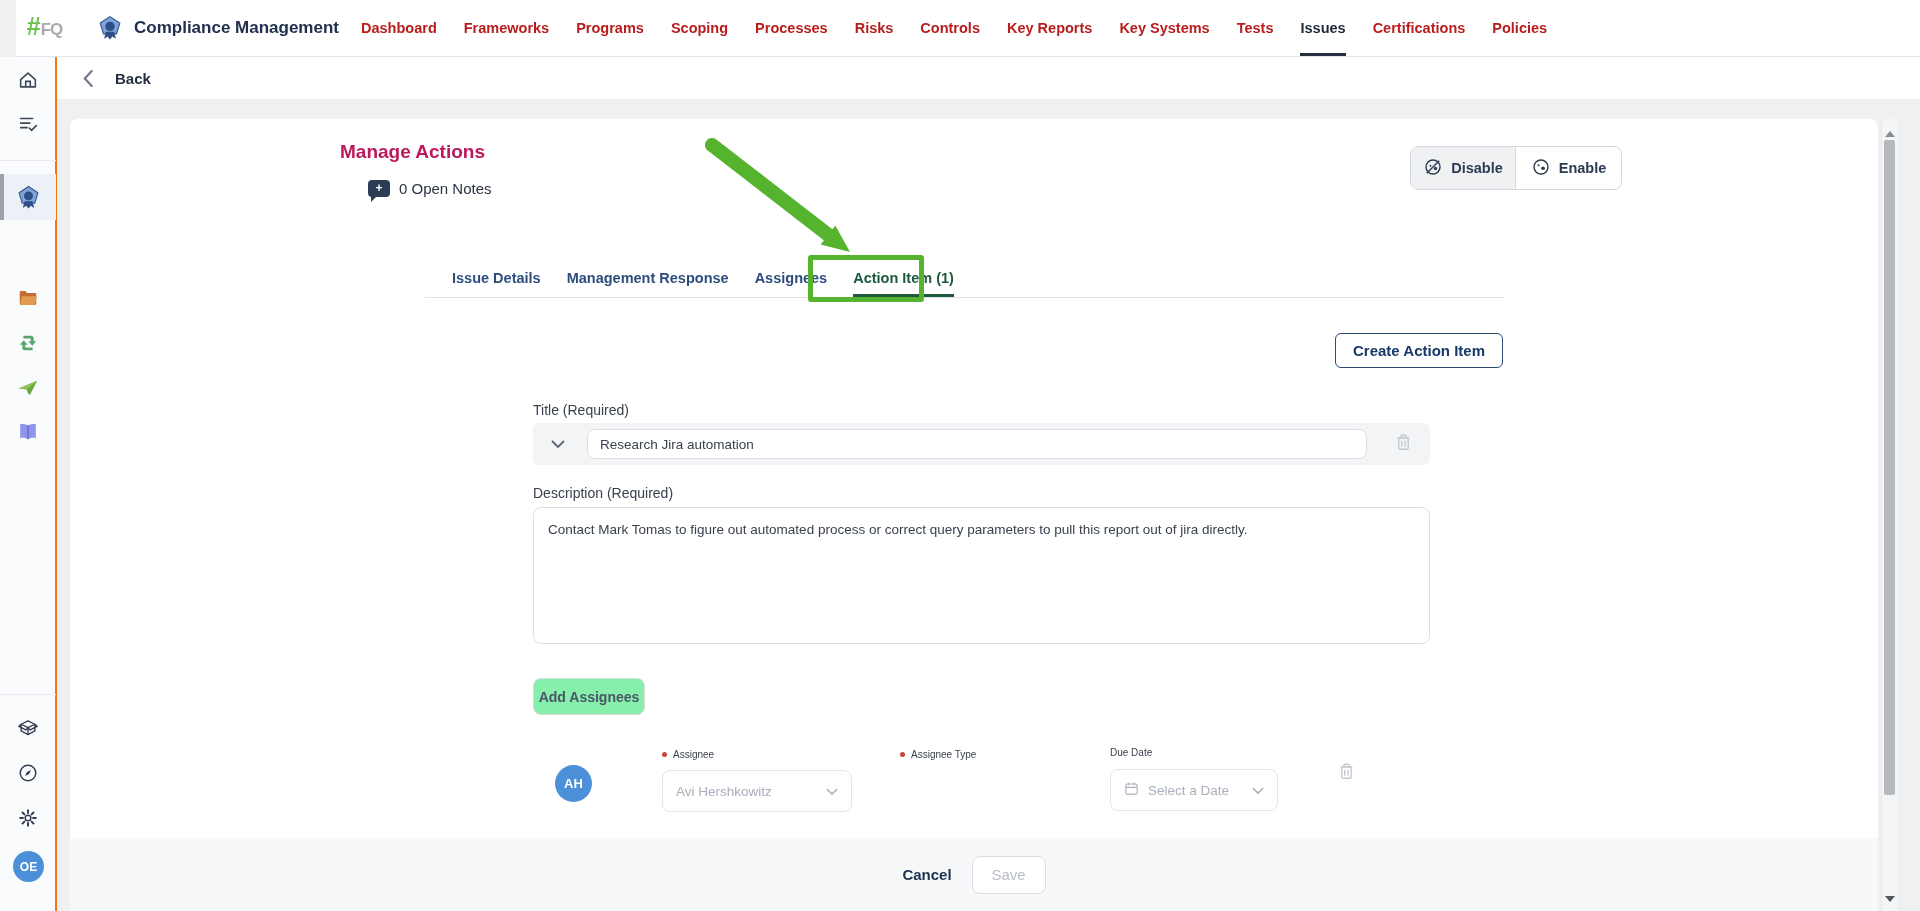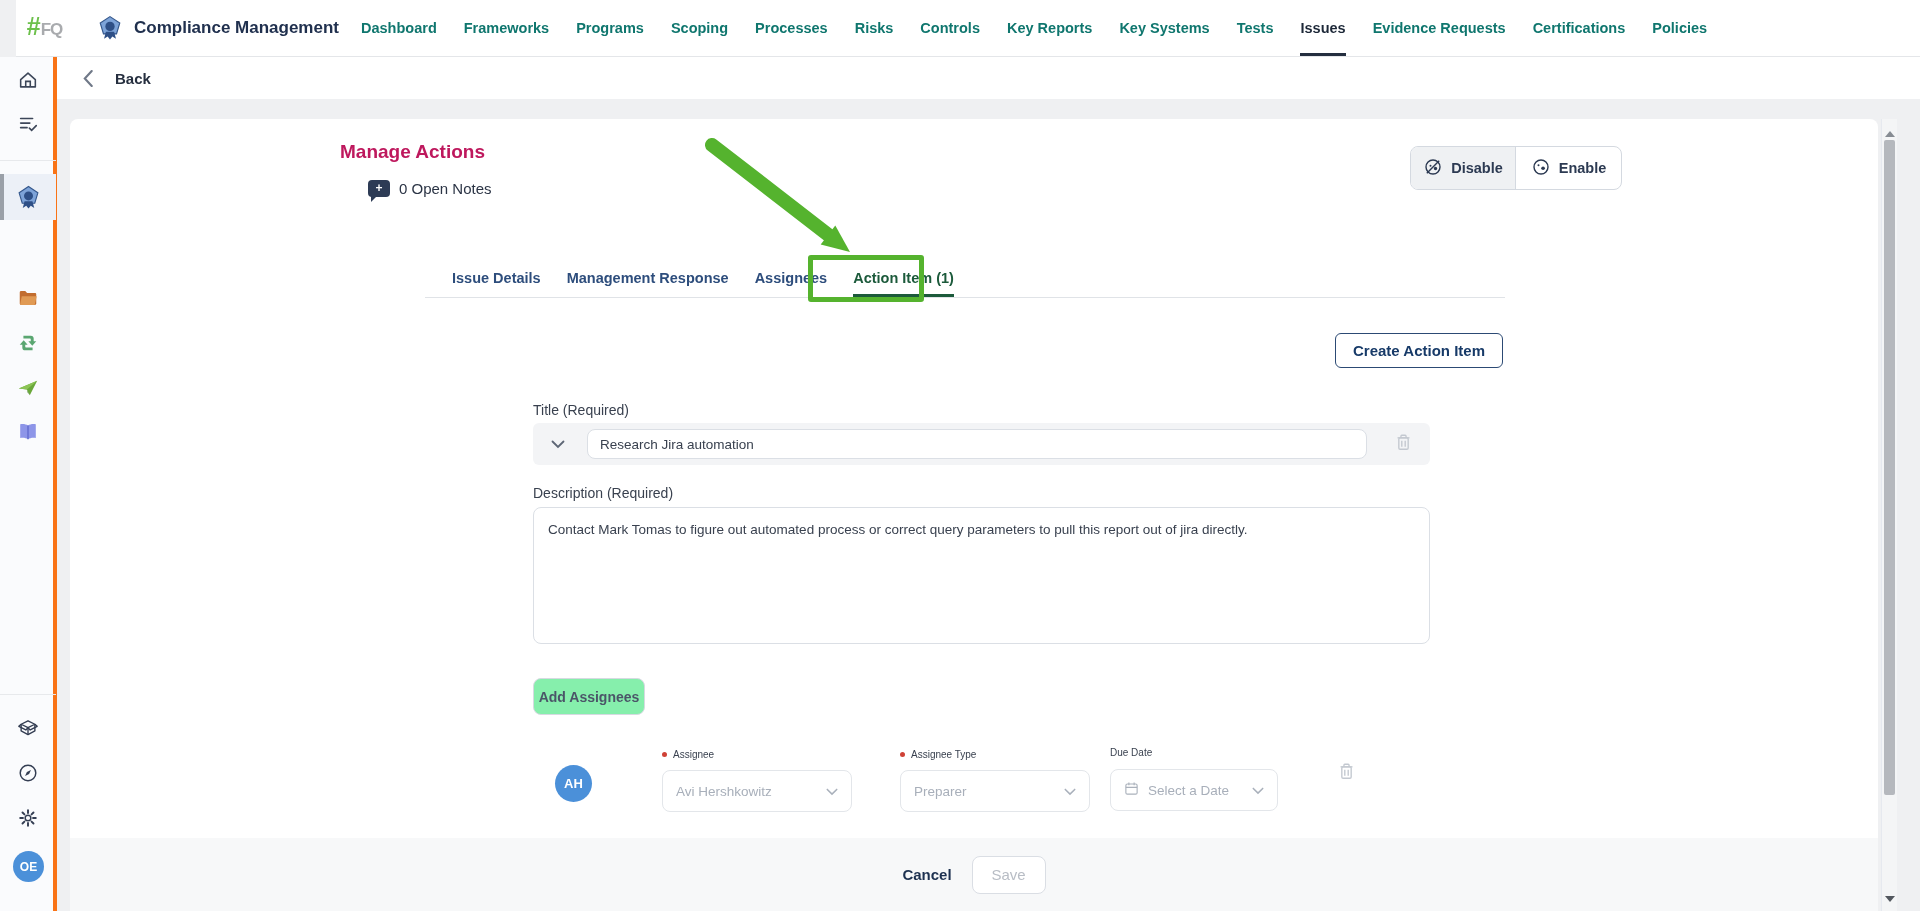--- a/index.html
+++ b/index.html
@@ -7,26 +7,26 @@
   body { position:relative; overflow:hidden; background:#eff0f2; font-family:"Liberation Sans", sans-serif; color:#25324e; }
 
   
   .topnav { position:absolute; top:0; left:0; width:1920px; height:57px; background:#fff; border-bottom:1px solid #e4e6e9; display:flex; align-items:center; z-index:30;margin-left:16px; }
   .logo { width:57px; text-align:center; font-weight:800; line-height:57px; white-space:nowrap; }
   .logo .hash { color:#6cc04b; font-size:25px; }
   .logo .fq { color:#a9abae; font-size:17px; letter-spacing:-1px; }
   .app-icon { margin-left:24px; display:flex; align-items:center; }
   .app-title { margin-left:11px; font-size:17px; font-weight:700; color:#20304e; }
   .topnav-items { margin-left:22px; display:flex; gap:27px; height:100%; align-items:center; }
-  .nav-item { position:relative; display:flex; align-items:center; height:100%; font-size:14.5px; font-weight:600; color:#0f766e; cursor:pointer; white-space:nowrap; }
+  .nav-item { position:relative; display:flex; align-items:center; height:100%; font-size:14.5px; font-weight:600; color:#b91c1c; cursor:pointer; white-space:nowrap; }
   .nav-item.active { font-weight:800; color:#1d2838; }
   .nav-item.active::after { content:''; position:absolute; left:0; right:0; bottom:0; height:3px; background:#242e3f; }
 
   
-  .sidebar { position:absolute; top:57px; left:0; width:57px; bottom:0; background:#fafbfd; border-right:4px solid #f97316; z-index:25; }
+  .sidebar { position:absolute; top:57px; left:0; width:57px; bottom:0; background:#fafbfd; border-right:2px solid #f97316; z-index:25; }
   .side-icon { position:absolute; left:0; width:56px; height:44px; display:flex; align-items:center; justify-content:center; cursor:pointer; }
   .side-divider { position:absolute; left:0; width:56px; height:1px; background:#e7e9ec; }
   .side-active { position:absolute; left:0; width:56px; height:46px; background:#ecEEf6; background:#ecf0f7; }
   .side-active-bar { position:absolute; left:0; top:0; width:4px; height:46px; background:#9aa0a8; }
   .side-avatar { position:absolute; left:13px; width:31px; height:31px; border-radius:50%; background:#4b90d9; color:#fff; font-size:12px; font-weight:700; display:flex; align-items:center; justify-content:center; cursor:pointer; }
 
   
   .backbar { position:absolute; top:57px; left:57px; right:0; height:42px; background:#fff; display:flex; align-items:center; z-index:10; }
   .back-chev { margin-left:26px; display:flex; align-items:center; cursor:pointer; }
   .back-label { margin-left:22px; font-size:15px; font-weight:700; color:#262f3f; cursor:pointer; }
@@ -98,21 +98,20 @@
     <span class="nav-item">Frameworks</span>
     <span class="nav-item">Programs</span>
     <span class="nav-item">Scoping</span>
     <span class="nav-item">Processes</span>
     <span class="nav-item">Risks</span>
     <span class="nav-item">Controls</span>
     <span class="nav-item">Key Reports</span>
     <span class="nav-item">Key Systems</span>
     <span class="nav-item">Tests</span>
     <span class="nav-item active">Issues</span>
-    <span class="nav-item">Evidence Requests</span>
     <span class="nav-item">Certifications</span>
     <span class="nav-item">Policies</span>
   </div>
 </div>
 
 <div class="sidebar">
   <div class="side-icon" style="top:3px;">
     <span><svg width="22" height="22" viewBox="0 0 24 24">
           <path d="M4 11.5 L12 4.5 L20 11.5 V19.5 H4 Z" fill="none" stroke="#3c4659" stroke-width="1.7" stroke-linejoin="round"></path>
           <path d="M9.5 19.5 V13.5 H14.5 V19.5" fill="none" stroke="#3c4659" stroke-width="1.7"></path>
@@ -274,26 +273,20 @@
     <span class="select-text">Avi Hershkowitz</span>
     <span><svg width="12" height="8" viewBox="0 0 14 9">
           <path d="M1.5 1.5 L7 7 L12.5 1.5" stroke="#a9b0bb" stroke-width="1.8" fill="none" stroke-linecap="round"></path>
         </svg></span>
   </div>
 
   <div class="f-label" style="left:830px; top:630px;">
     <span class="req-dot"></span>
     <span>Assignee Type</span>
   </div>
-  <div class="select-box" style="left:830px; top:651px; width:190px;">
-    <span class="select-text">Preparer</span>
-    <span><svg width="12" height="8" viewBox="0 0 14 9">
-          <path d="M1.5 1.5 L7 7 L12.5 1.5" stroke="#a9b0bb" stroke-width="1.8" fill="none" stroke-linecap="round"></path>
-        </svg></span>
-  </div>
 
   <div class="f-label" style="left:1040px; top:628px;">
     <span>Due Date</span>
   </div>
   <div class="select-box" style="left:1040px; top:650px; width:168px;">
     <span><svg width="15" height="15" viewBox="0 0 20 20" fill="none" stroke="#aab1bb" stroke-width="1.5">
           <rect x="2.5" y="4" width="15" height="13.5" rx="2"></rect>
           <path d="M2.5 8.5 H17.5 M6.5 2 V5.5 M13.5 2 V5.5"></path>
         </svg></span>
     <span class="select-text">Select a Date</span>

